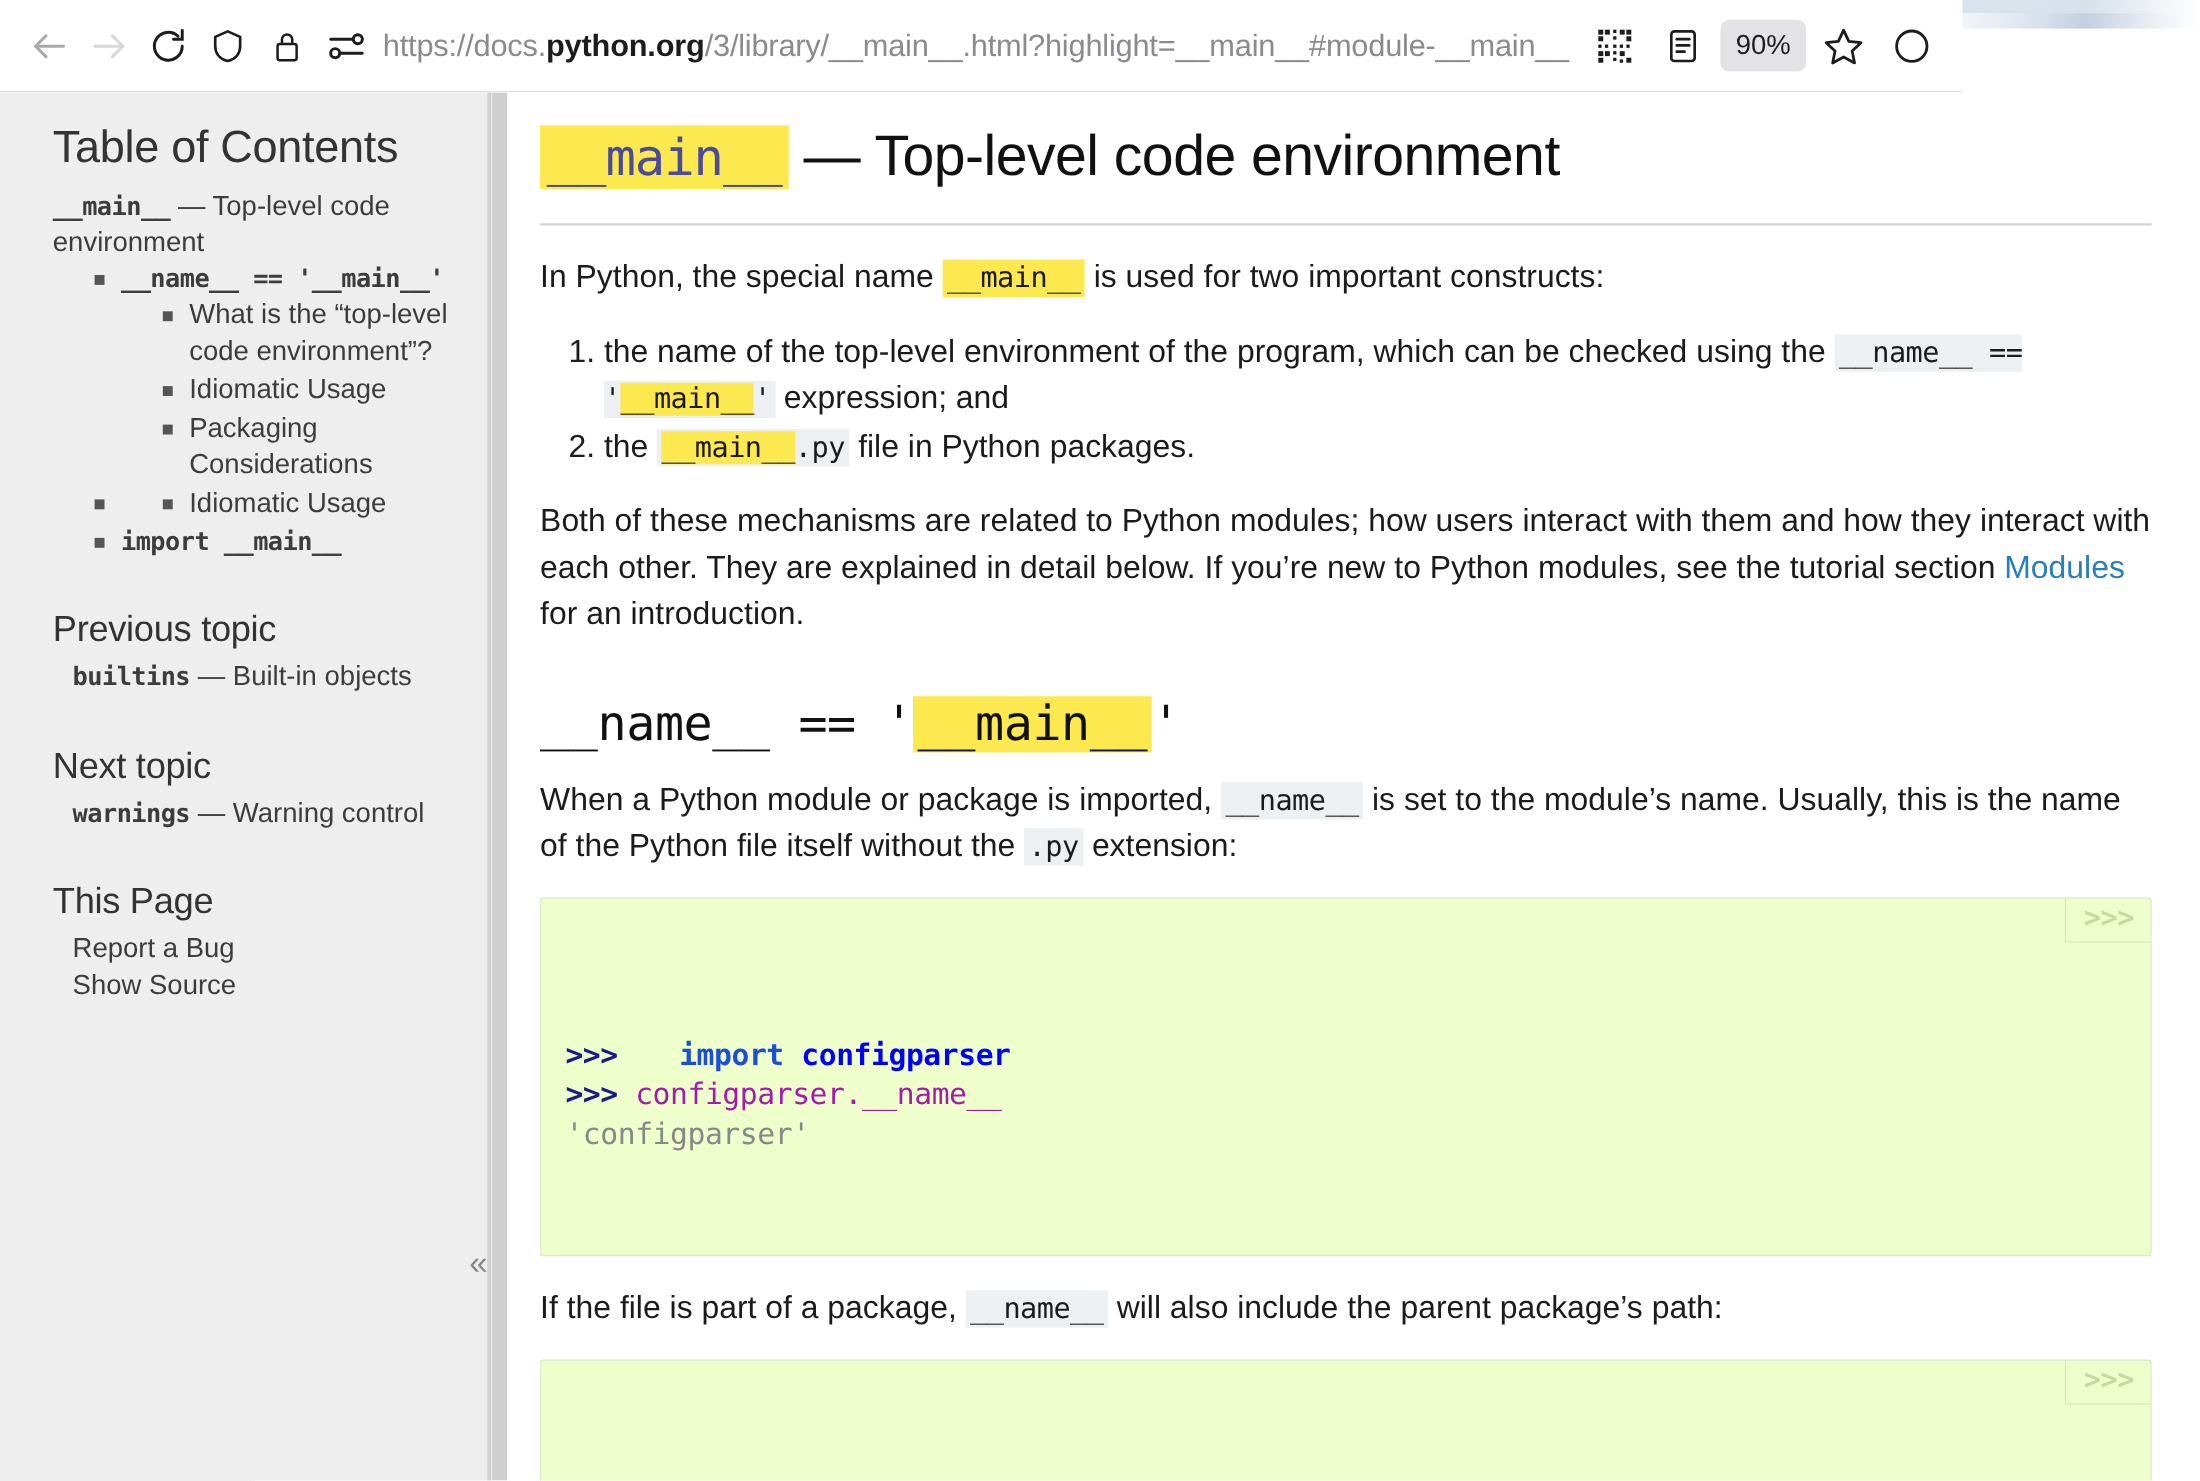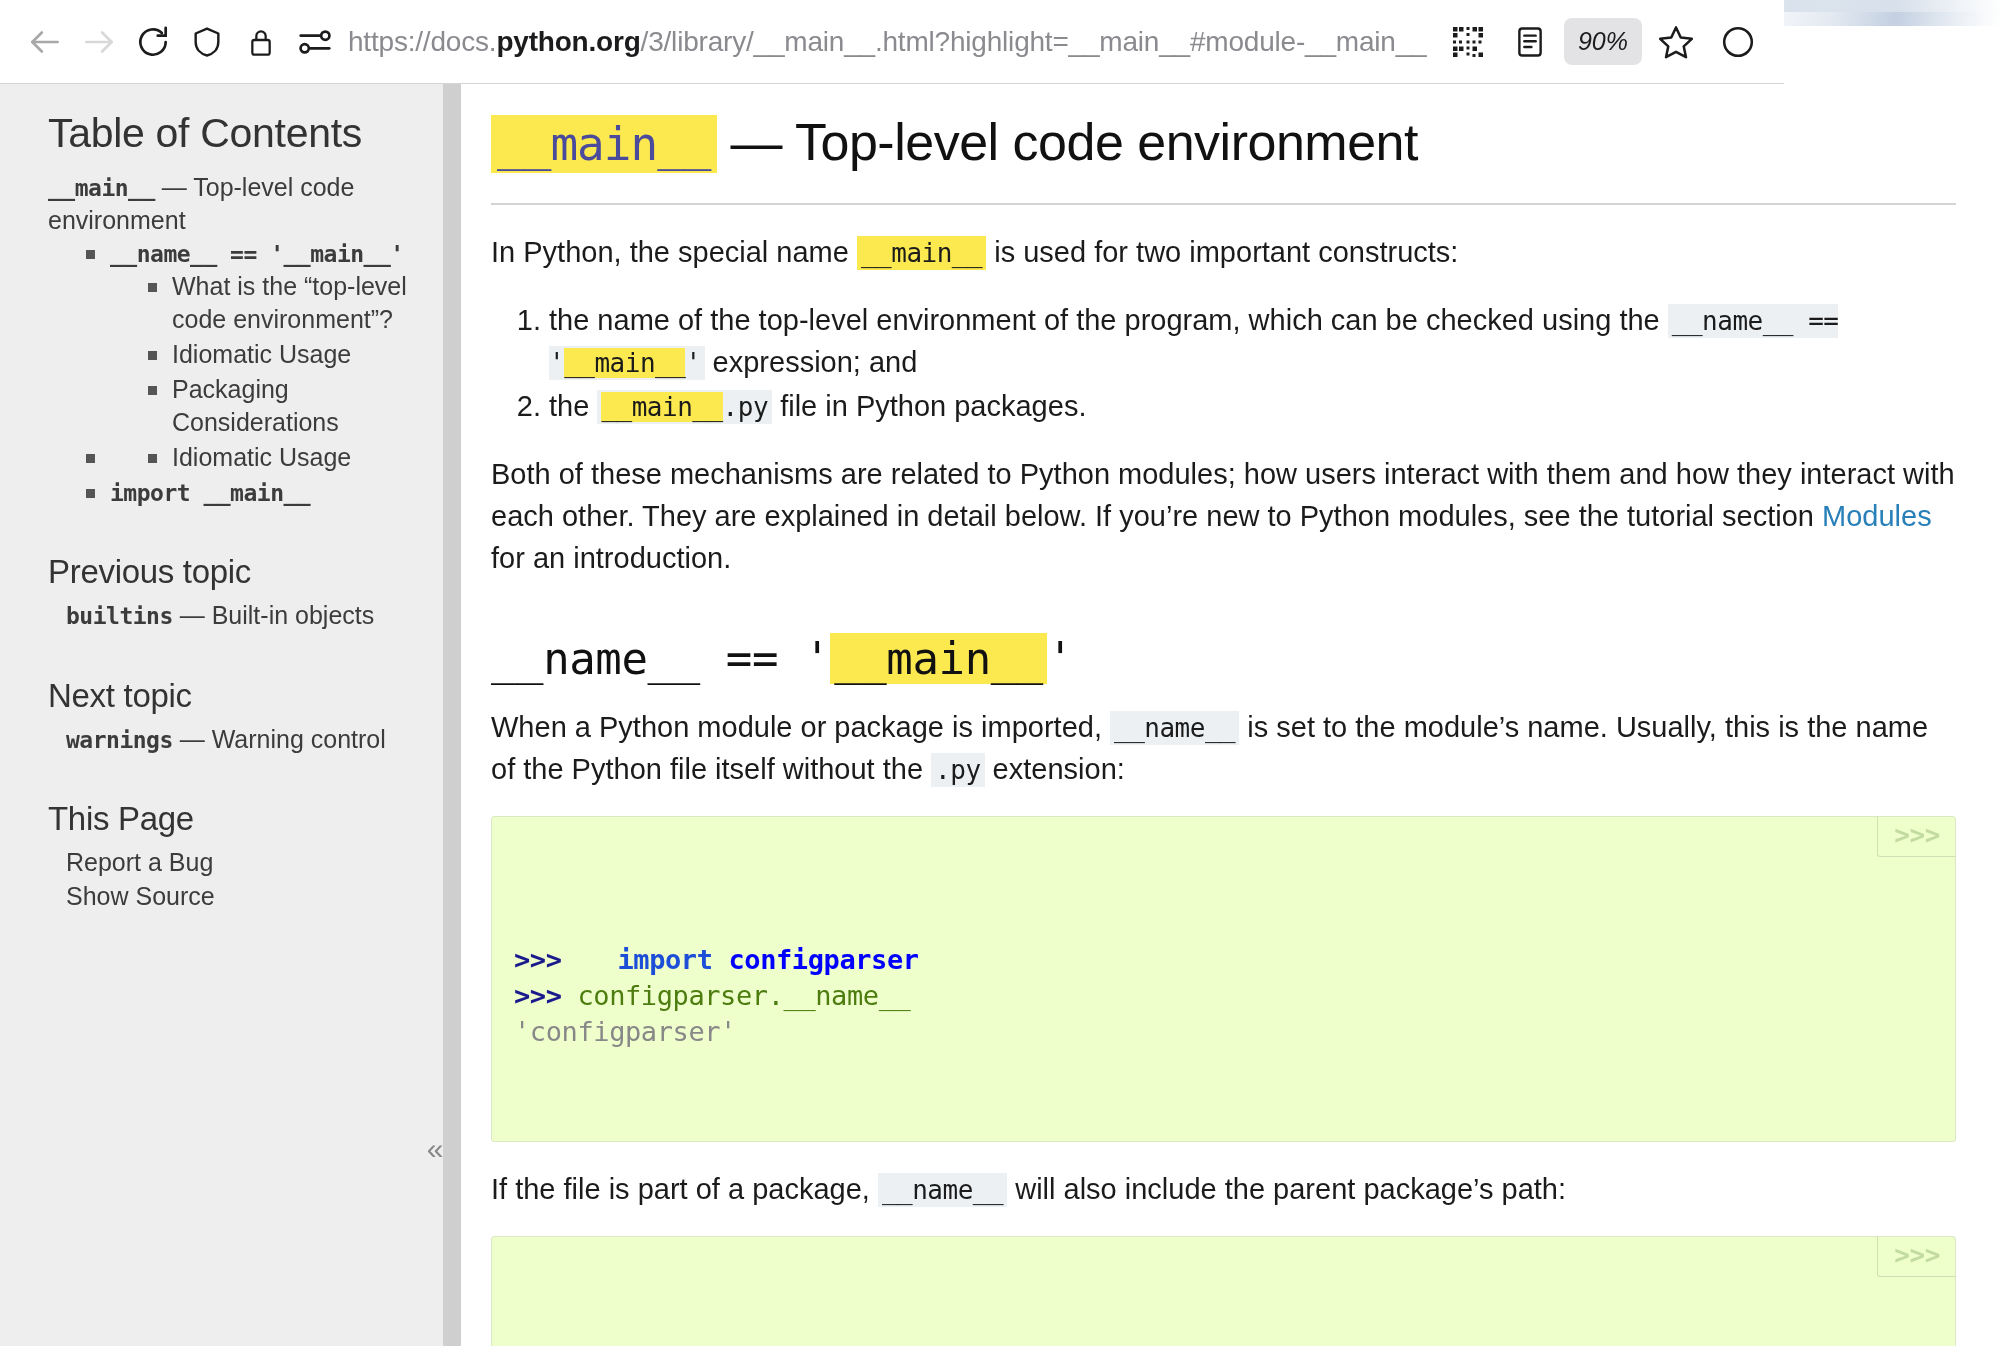--- a/index.html
+++ b/index.html
@@ -59,21 +59,20 @@
     display: flex; align-items: center; justify-content: center;
     border-radius: 8px;
   }
   #zoom-badge {
     background: #e3e3e5;
     border-radius: 8px;
     padding: 9px 14px;
     font-size: 25px;
     color: #1c1c1e;
     font-family: "Liberation Sans", sans-serif;
-    font-style: italic;
   }
 
   
   #wallpaper-bleed {
     position: absolute; top: 0; right: 0; width: 260px; height: 26px;
     background: linear-gradient(100deg,#ffffff 0%, #dfe6ef 35%, #b9c8dc 60%, #e9eef4 85%, #ffffff 100%);
     opacity: .85;
     pointer-events: none;
   }
   #wallpaper-bleed2 {
@@ -267,21 +266,21 @@
     font-size: 27px;
     line-height: 1.34;
     white-space: pre;
     color: #333333;
     letter-spacing: -0.4px;
   }
   .codeblock .pr  { color: #1a1a8c; font-weight: 700; }
   .codeblock .kw  { color: #1d4ed8; font-weight: 700; margin-left: 40px; }
   .codeblock .nm  { color: #0000ff; font-weight: 700; }
   .codeblock .out { color: #888888; }
-  .codeblock .pl  { color: #4d7c0f; }
+  .codeblock .pl  { color: #a21caf; }
   .copy-btn {
     position: absolute;
     top: -1px; right: -1px;
     border: 1px solid #cfe0b4;
     border-top: none; border-right: none;
     color: #c3dba0;
     font-family: "DejaVu Sans Mono", monospace;
     font-size: 26px;
     font-weight: 700;
     padding: 6px 16px 8px 16px;

